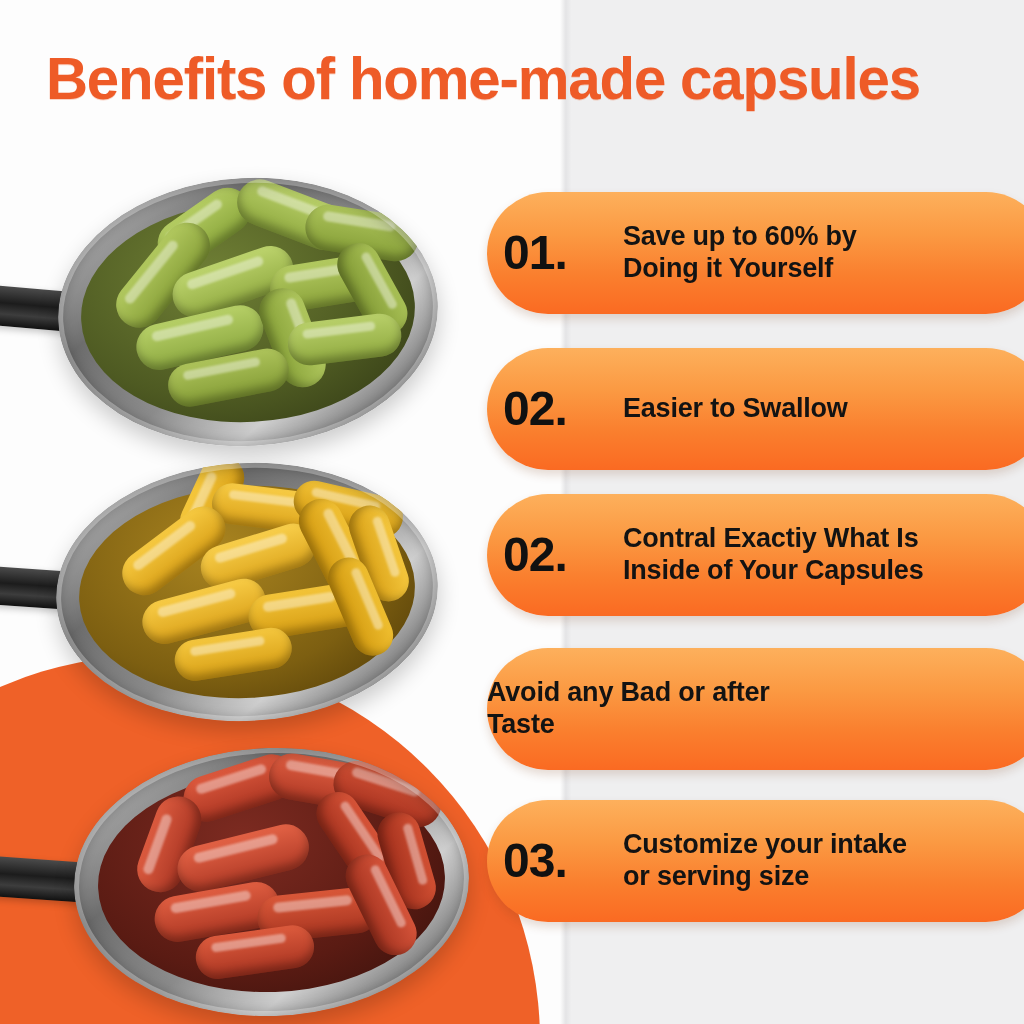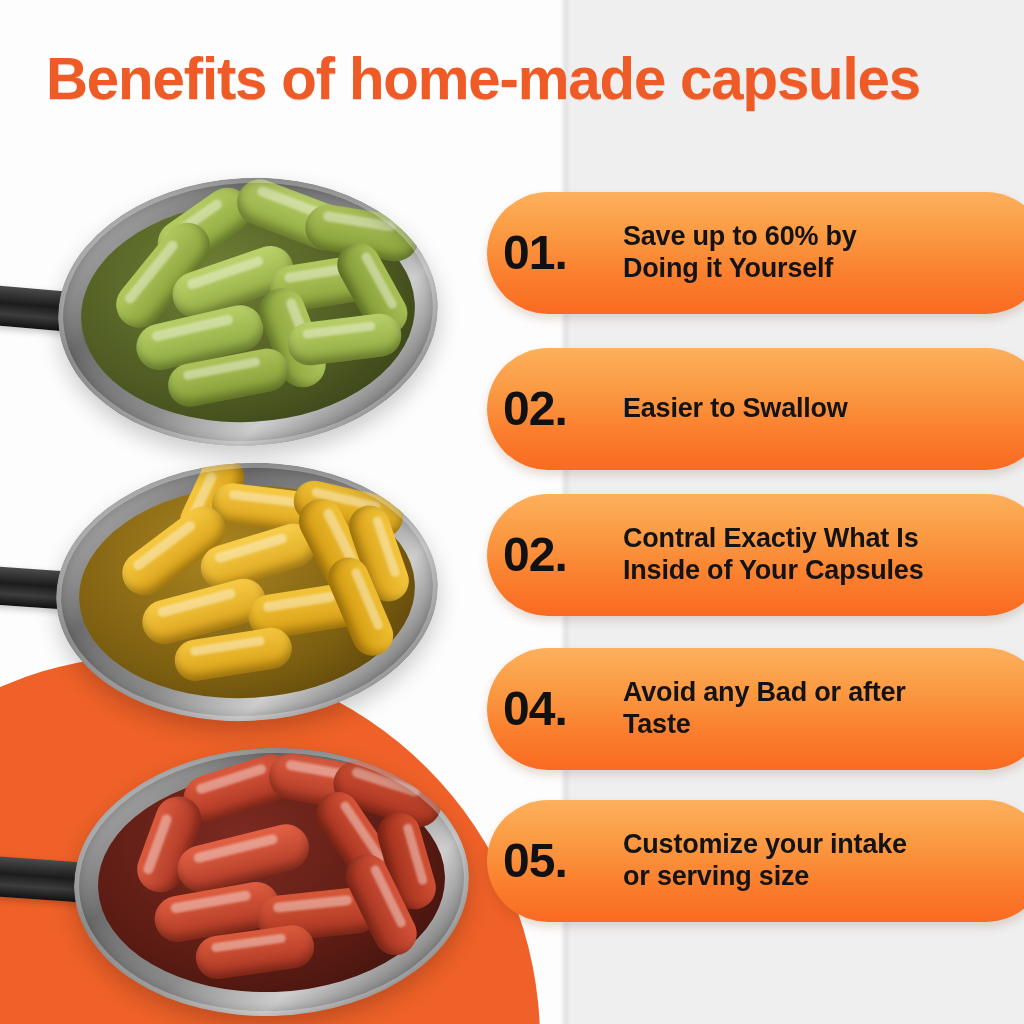--- a/index.html
+++ b/index.html
@@ -177,26 +177,25 @@
     <div class="txt">Easier to Swallow</div>
   </div>
 
   <div class="pill" id="pill-3">
     <div class="num">02.</div>
     <div class="txt">Contral Exactiy What  Is
 Inside of Your Capsules</div>
   </div>
 
   <div class="pill" id="pill-4">
-    <div class="num">04.</div>
     <div class="txt">Avoid any Bad or after
 Taste</div>
   </div>
 
   <div class="pill" id="pill-5">
-    <div class="num">05.</div>
+    <div class="num">03.</div>
     <div class="txt">Customize your intake
 or serving size</div>
   </div>
 
   <div class="title">Benefits of home-made capsules</div>
 
 </div>
 
 </body></html>

